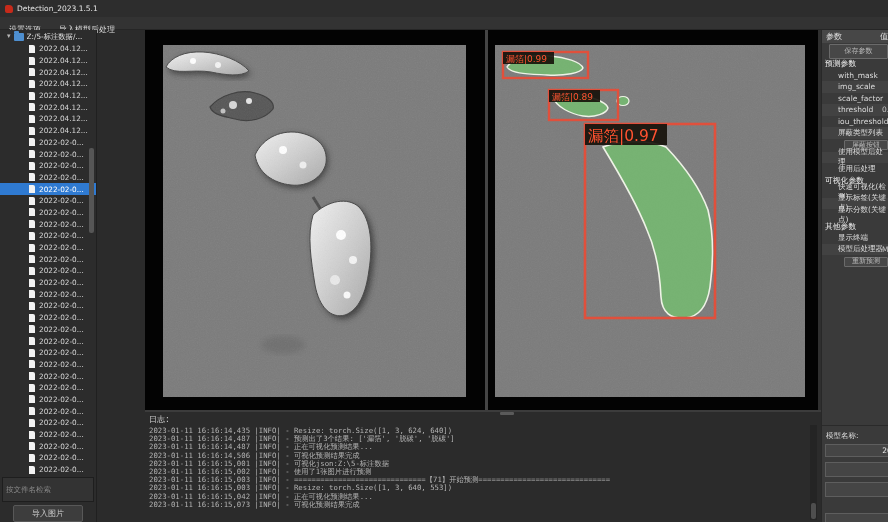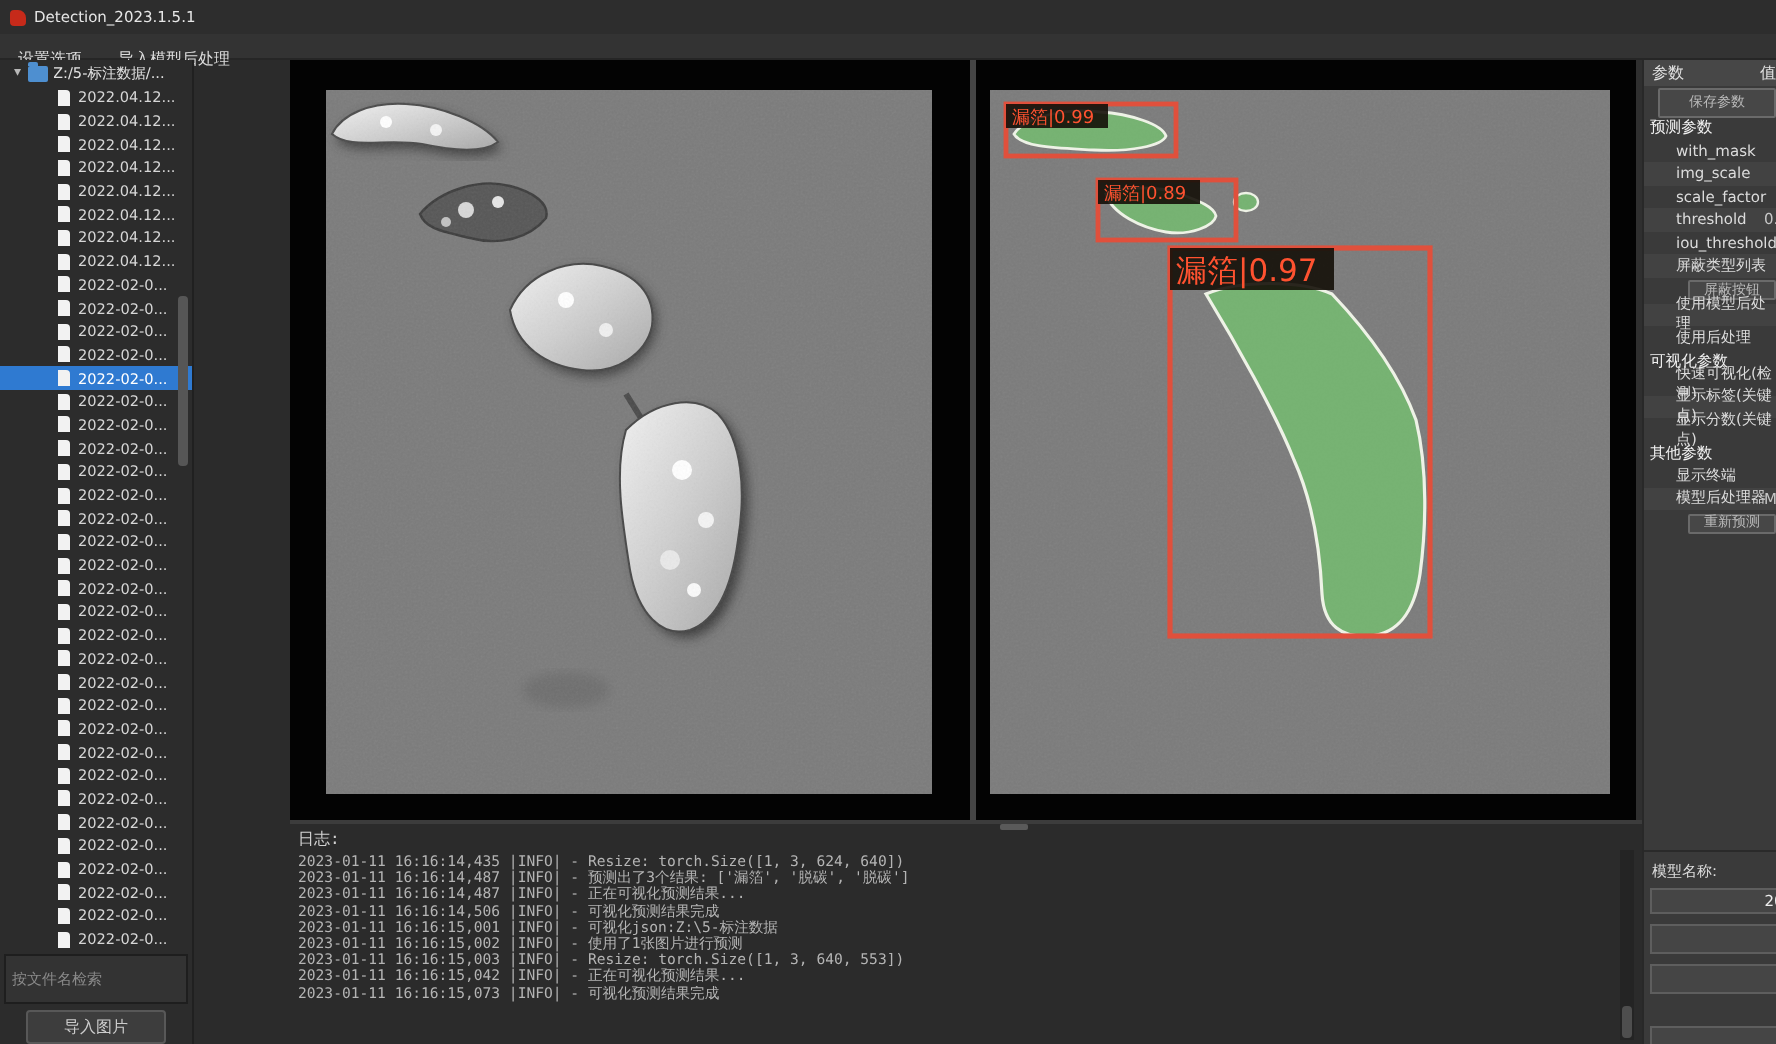--- a/index.html
+++ b/index.html
@@ -355,20 +355,21 @@
       <div class="logarea">
         <div class="log-grip"></div>
         <div class="log-title">日志:</div>
         <div>
             <div class="log-line">2023-01-11 16:16:14,435 |INFO| - Resize: torch.Size([1, 3, 624, 640])</div>
             <div class="log-line">2023-01-11 16:16:14,487 |INFO| - 预测出了3个结果: ['漏箔', '脱碳', '脱碳']</div>
             <div class="log-line">2023-01-11 16:16:14,487 |INFO| - 正在可视化预测结果...</div>
             <div class="log-line">2023-01-11 16:16:14,506 |INFO| - 可视化预测结果完成</div>
             <div class="log-line">2023-01-11 16:16:15,001 |INFO| - 可视化json:Z:\5-标注数据</div>
             <div class="log-line">2023-01-11 16:16:15,002 |INFO| - 使用了1张图片进行预测</div>
+            <div class="log-line">2023-01-11 16:16:15,003 |INFO| - ==============================【71】开始预测==============================</div>
             <div class="log-line">2023-01-11 16:16:15,003 |INFO| - Resize: torch.Size([1, 3, 640, 553])</div>
             <div class="log-line">2023-01-11 16:16:15,042 |INFO| - 正在可视化预测结果...</div>
             <div class="log-line">2023-01-11 16:16:15,073 |INFO| - 可视化预测结果完成</div>
           </div>
         <div class="log-scroll-track">
           <div class="log-scroll-thumb"></div>
         </div>
       </div>
     </div>
 

